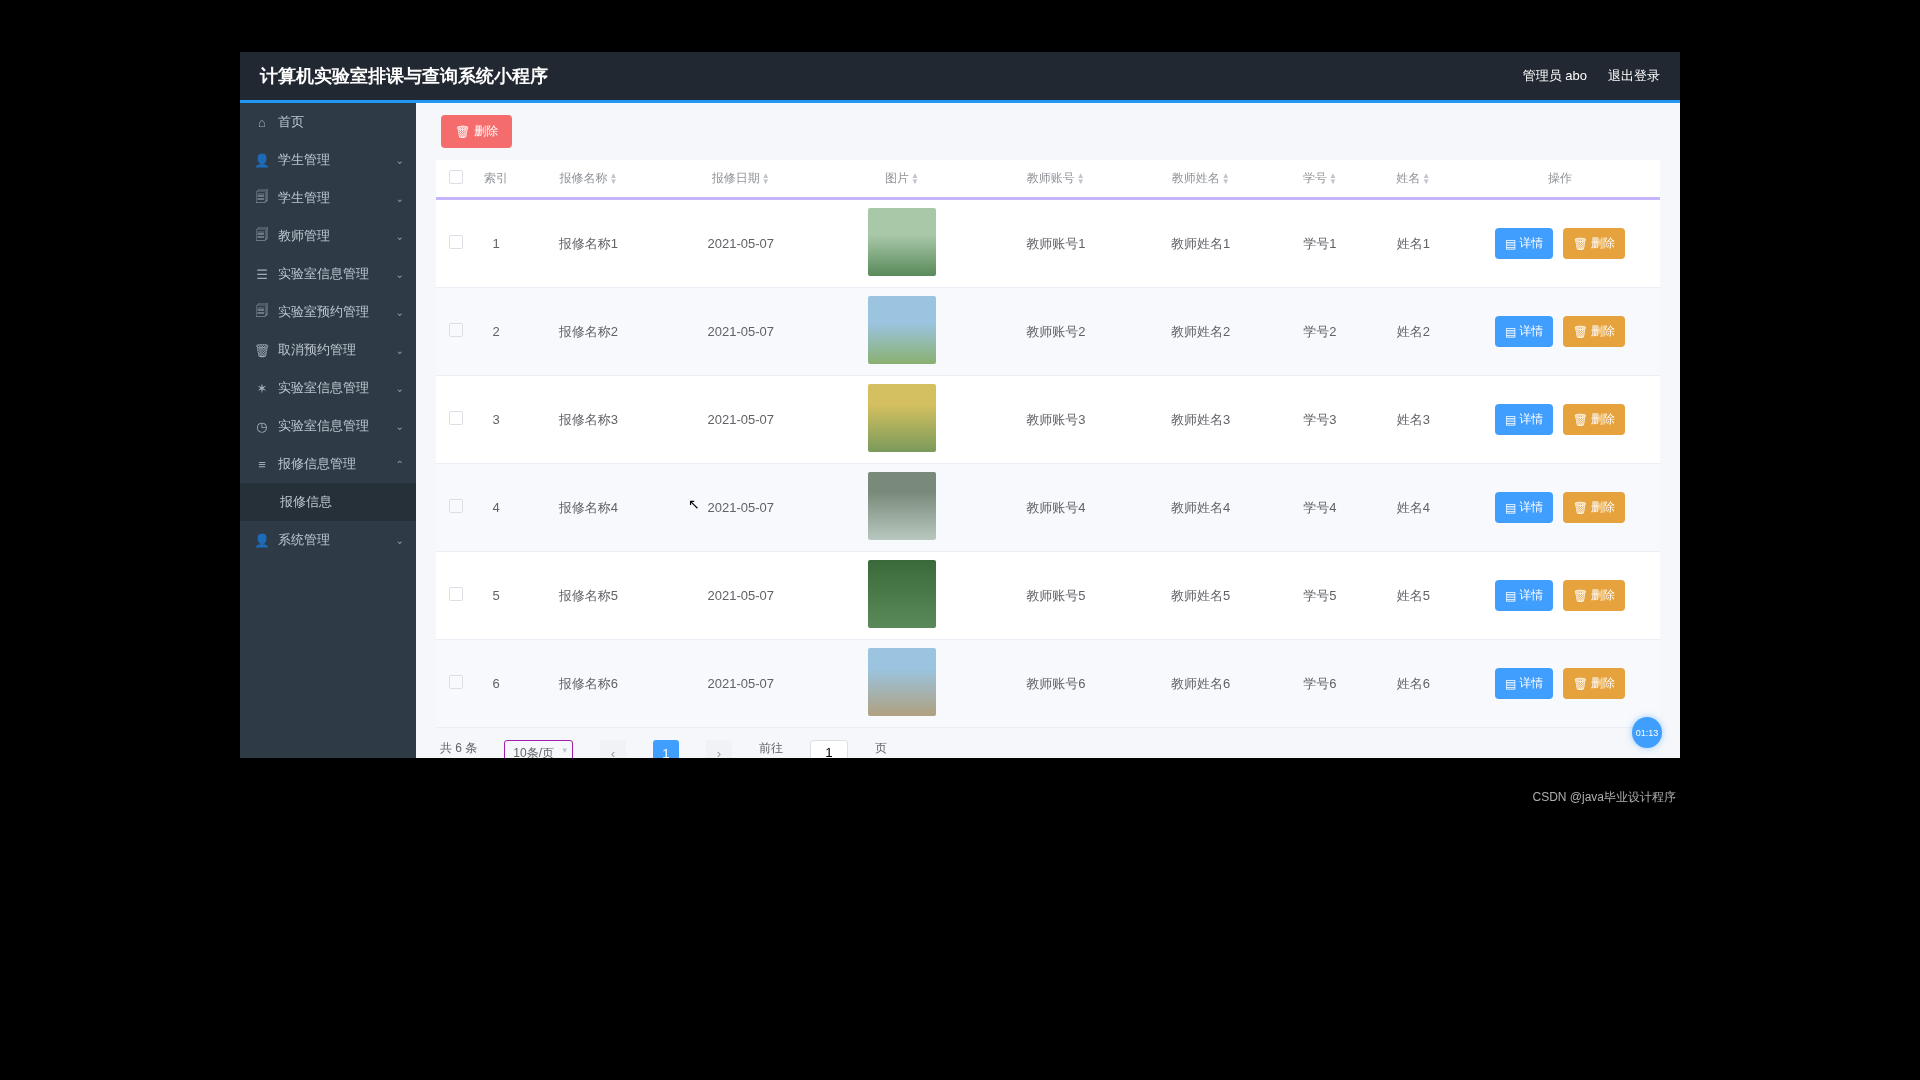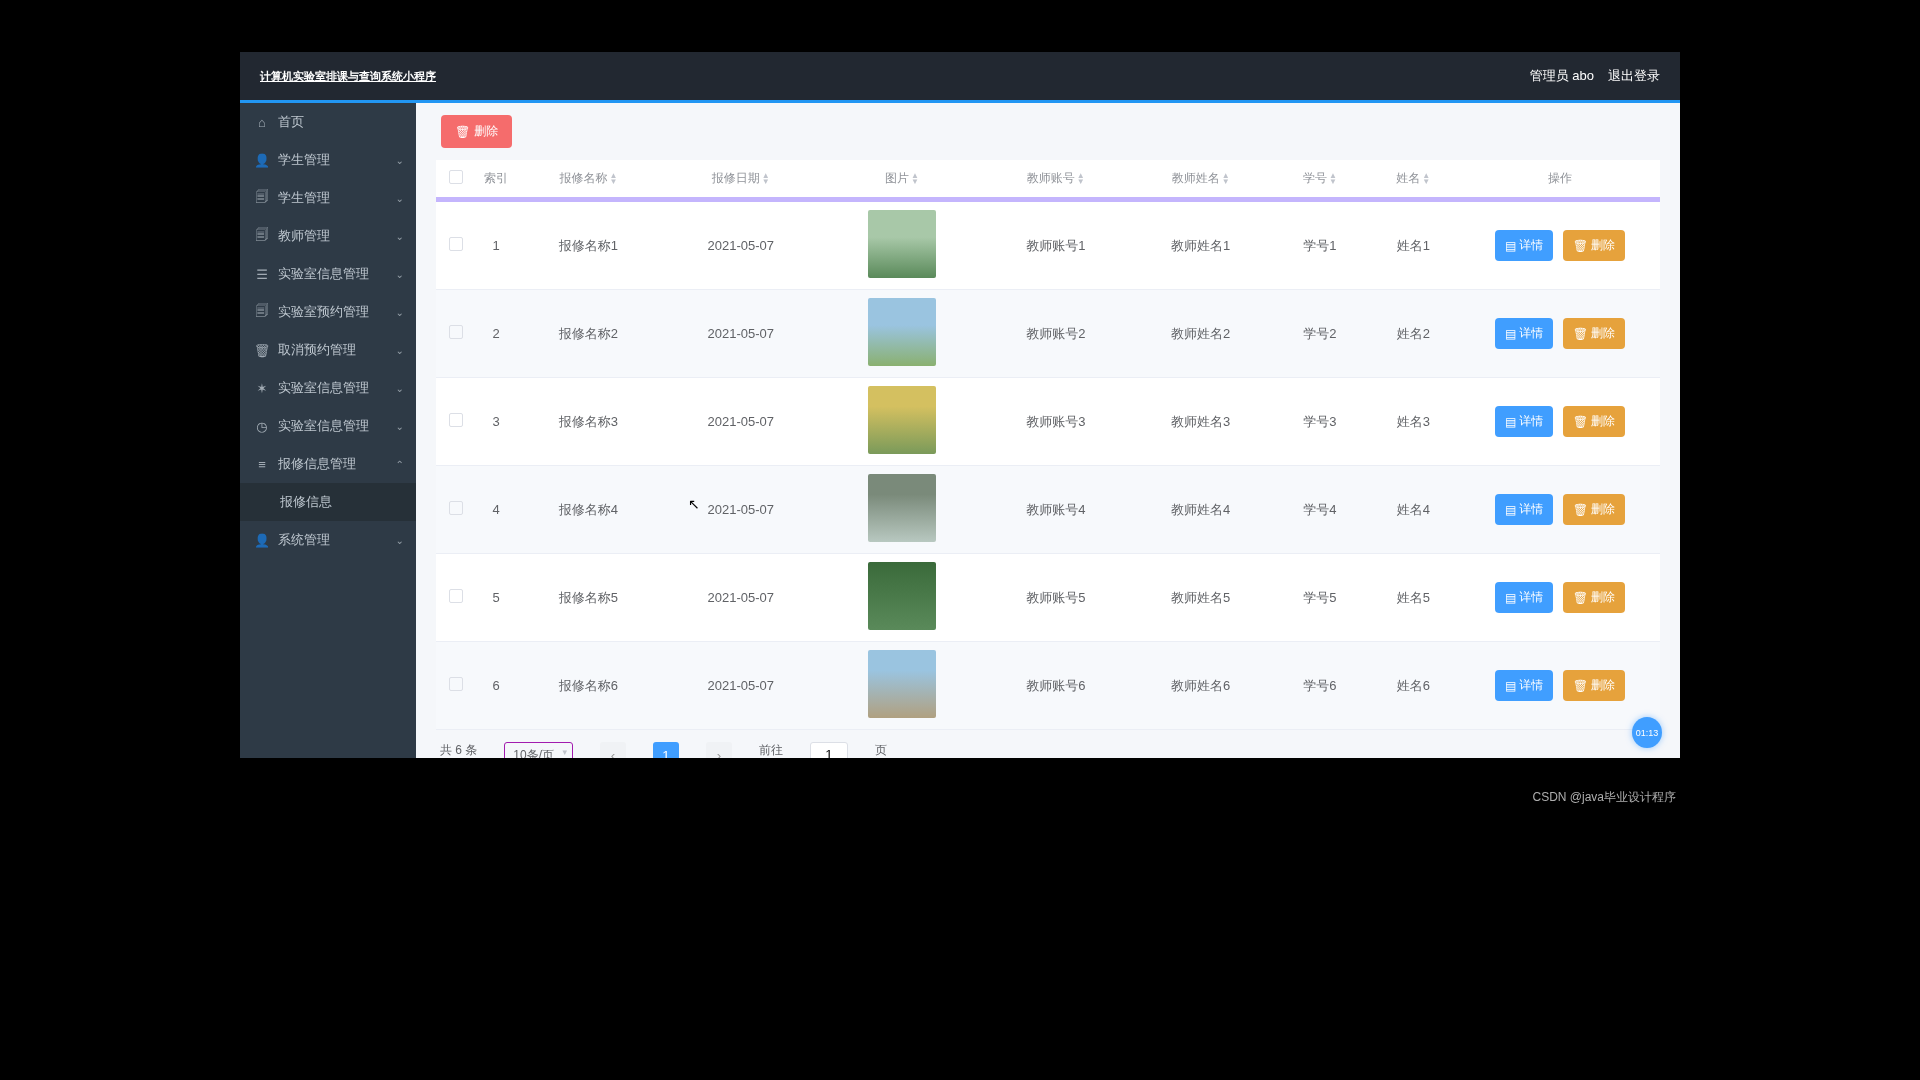--- a/index.html
+++ b/index.html
@@ -3,42 +3,42 @@
 <meta charset="utf-8">
 <style>
 * { margin: 0; padding: 0; box-sizing: border-box; }
 body { font-family: "Microsoft YaHei", Arial, sans-serif; font-size: 13px; color: #606266; background: #000; }
 .viewport { width: 1440px; height: 810px; margin: 0 auto; background: #f5f5f5; position: relative; overflow: hidden; }
 .letterbox-top, .letterbox-bottom { width: 100%; height: 52px; background: #000; }
 .app { height: 706px; display: flex; flex-direction: column; }
 
 
 .header { height: 48px; background: #222831; color: #fff; display: flex; align-items: center; padding: 0 20px; justify-content: space-between; }
-.header-title { font-size: 11px; font-weight: bold; text-decoration: underline; }
-.header-right { display: flex; gap: 14px; font-size: 13px; }
+.header-title { font-size: 18px; font-weight: bold; }
+.header-right { display: flex; gap: 21px; font-size: 13px; }
 .header-right span { cursor: pointer; }
 .accent-bar { height: 3px; background: #2196F3; }
 
 
 .body { flex: 1; display: flex; overflow: hidden; }
 
 
 .sidebar { width: 176px; background: #2e3a46; color: #bfc8d0; overflow-y: auto; }
 .sidebar-item { height: 38px; display: flex; align-items: center; padding: 0 14px; cursor: pointer; font-size: 13px; position: relative; }
 .sidebar-item .icon { width: 16px; text-align: center; margin-right: 8px; font-size: 13px; opacity: .8; }
 .sidebar-item .chev { position: absolute; right: 12px; font-size: 10px; opacity: .7; }
 .sidebar-sub { padding-left: 40px; background: #263038; }
 
 
 .main { flex: 1; padding: 12px 20px 10px 20px; overflow-y: auto; background: #f5f7fa; }
 .btn-del-top { background: #F56C6C; color: #fff; border: none; border-radius: 4px; padding: 8px 14px; font-size: 12px; cursor: pointer; margin: 0 0 12px 5px; display: inline-flex; align-items: center; gap: 4px; }
 
 
 .table { width: 100%; background: #fff; border-collapse: collapse; }
-.table th { background: #fff; font-weight: 500; color: #909399; font-size: 12px; padding: 10px 6px; border-bottom: 5px solid #c4b5fd; }
+.table th { background: #fff; font-weight: 500; color: #909399; font-size: 12px; padding: 10px 6px; border-bottom: 3px solid #c4b5fd; }
 .table td { padding: 8px 6px; text-align: center; border-bottom: 1px solid #ebeef5; font-size: 13px; color: #606266; }
 .table tbody tr:nth-child(even) { background: #f7f9fc; }
 .sort-caret { display: inline-block; font-size: 8px; line-height: 6px; color: #c0c4cc; margin-left: 2px; vertical-align: middle; }
 .sort-caret span { display: block; }
 .checkbox { width: 14px; height: 14px; border: 1px solid #dcdfe6; border-radius: 2px; display: inline-block; cursor: pointer; }
 .thumb { width: 68px; height: 68px; background: linear-gradient(#8ab48a, #6a9c6a); border-radius: 2px; display: inline-block; }
 .thumb.c1 { background: linear-gradient(#a8c8a8 40%, #5a8a5a); }
 .thumb.c2 { background: linear-gradient(#9ac4e0 40%, #8ab070); }
 .thumb.c3 { background: linear-gradient(#d4c060 30%, #7a9a5a); }
 .thumb.c4 { background: linear-gradient(#7a8a7a 30%, #b8c8c0); }

